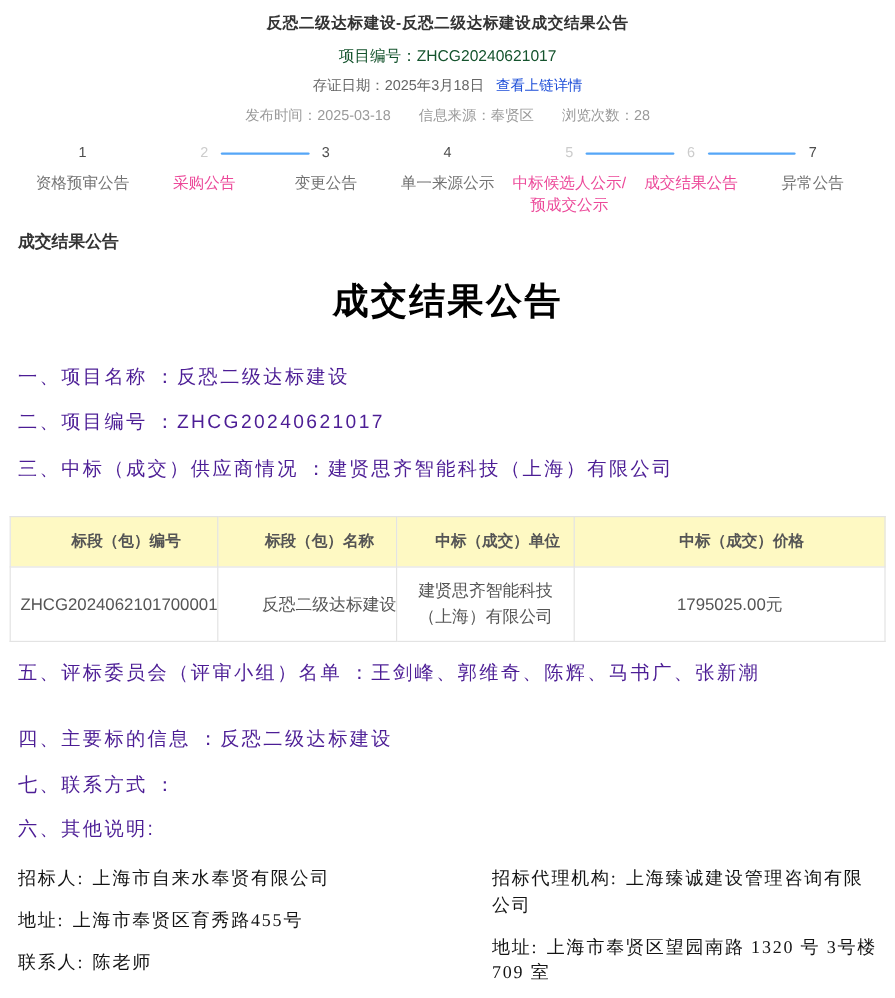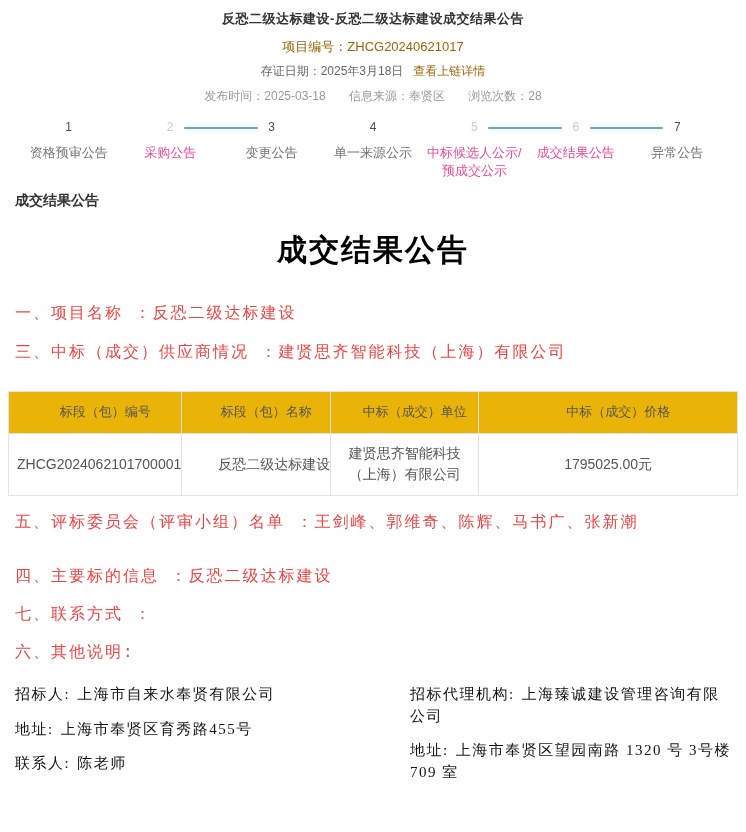--- a/index.html
+++ b/index.html
@@ -2,51 +2,51 @@
 <html><head>
 <meta charset="utf-8">
 <style>
   * { margin: 0; padding: 0; box-sizing: border-box; }
   html, body { width: 746px; height: 832px; background: #ffffff; overflow: hidden; }
   body { font-family: "Liberation Sans", "DejaVu Sans", sans-serif; position: relative; }
 
   
   .header { text-align: center; padding-top: 10px; }
   .header-title { font-size: 13px; font-weight: bold; color: #333; letter-spacing: .5px; }
-  .meta1 { margin-top: 10px; font-size: 13px; color: #a16207; }
+  .meta1 { margin-top: 10px; font-size: 13px; color: #14532d; }
   .meta2 { margin-top: 7px; font-size: 12px; color: #666; }
-  .chain-link { color: #a16207; margin-left: 10px; cursor: pointer; text-decoration: none; }
+  .chain-link { color: #1d4ed8; margin-left: 10px; cursor: pointer; text-decoration: none; }
   .meta3 { margin-top: 8px; font-size: 12px; color: #9a9a9a; }
   .meta3 .meta-group { margin: 0 10px; }
 
   
   .steps { display: flex; margin-top: 15px; padding: 0 18px; }
   .step { flex: 1; text-align: center; position: relative; }
   .step-num { display: block; font-size: 12px; color: #4d4d4d; position: relative; line-height: 15px; }
   .step.done .step-num { color: #cccccc; }
   .step-line { position: absolute; top: 7px; left: calc(50% + 14px); width: calc(100% - 28px); height: 2px; background: #55a6f7; border-radius: 1px; }
   .step-label { display: inline-block; margin-top: 9px; font-size: 13px; color: #737373; line-height: 1.35; max-width: 112px; }
   .step.done .step-label { color: #ec4899; cursor: pointer; }
 
   
   .breadcrumb { padding: 13px 0 0 15px; font-size: 14px; font-weight: bold; color: #333; }
   .main-title { margin-top: 20px; text-align: center; font-size: 30px; font-weight: bold; color: #000; letter-spacing: 2px; }
 
   
-  .doc { font-family: Liberation Mono, monospace; color: #ef4444; }
+  .doc { font-family: Liberation Sans, sans-serif; color: #4c1d95; }
   .doc-line { font-size: 16px; letter-spacing: 2px; padding-left: 15px; line-height: 1.3; }
   .s1 { margin-top: 33px; }
   .s2, .s3 { margin-top: 18px; }
   .s4 { margin-top: 34px; }
   .s5, .s6, .s7 { margin-top: 17px; }
 
   
   table.result { border-collapse: collapse; width: 730px; margin: 27px 8px 0 8px; font-family: "Liberation Sans", "DejaVu Sans", sans-serif; }
   table.result th, table.result td { border: 1px solid #e3e3e3; }
-  table.result th { height: 42px; background: #eab308; font-weight: normal; font-size: 13px; color: #555; text-align: center; padding-left: 20px; }
+  table.result th { height: 42px; background: #fef9c3; font-weight: bold; font-size: 13px; color: #555; text-align: center; padding-left: 20px; }
   table.result td { height: 62px; font-size: 14px; color: #555; line-height: 1.5; }
   td.cell-left { text-align: right; padding-left: 8px; }
   td.cell-center { text-align: center; padding: 0 10px; }
 
   
   .contacts { display: flex; margin-top: 20px; padding: 0 12px 0 15px; }
   .contact-col { font-family: "Liberation Serif", "DejaVu Serif", serif; font-size: 15px; color: #141414; letter-spacing: 1.5px; }
   .contact-left { flex: 0 0 395px; }
   .contact-right { flex: 1; }
   .contact-line { margin-bottom: 13px; line-height: 1.45; }
@@ -99,20 +99,21 @@
     <span class="step-num">7</span>
     <span class="step-label">异常公告</span>
   </div>
 </div>
 
 <div class="breadcrumb">成交结果公告</div>
 <div class="main-title">成交结果公告</div>
 
 <div class="doc">
   <div class="doc-line s1">一、项目名称 ：反恐二级达标建设</div>
+  <div class="doc-line s2">二、项目编号 ：ZHCG20240621017</div>
   <div class="doc-line s3">三、中标（成交）供应商情况 ：建贤思齐智能科技（上海）有限公司</div>
 </div>
 
 <table class="result">
   <colgroup>
       <col style="width:150px">
       <col style="width:149px">
       <col style="width:148px">
       <col>
     </colgroup>

